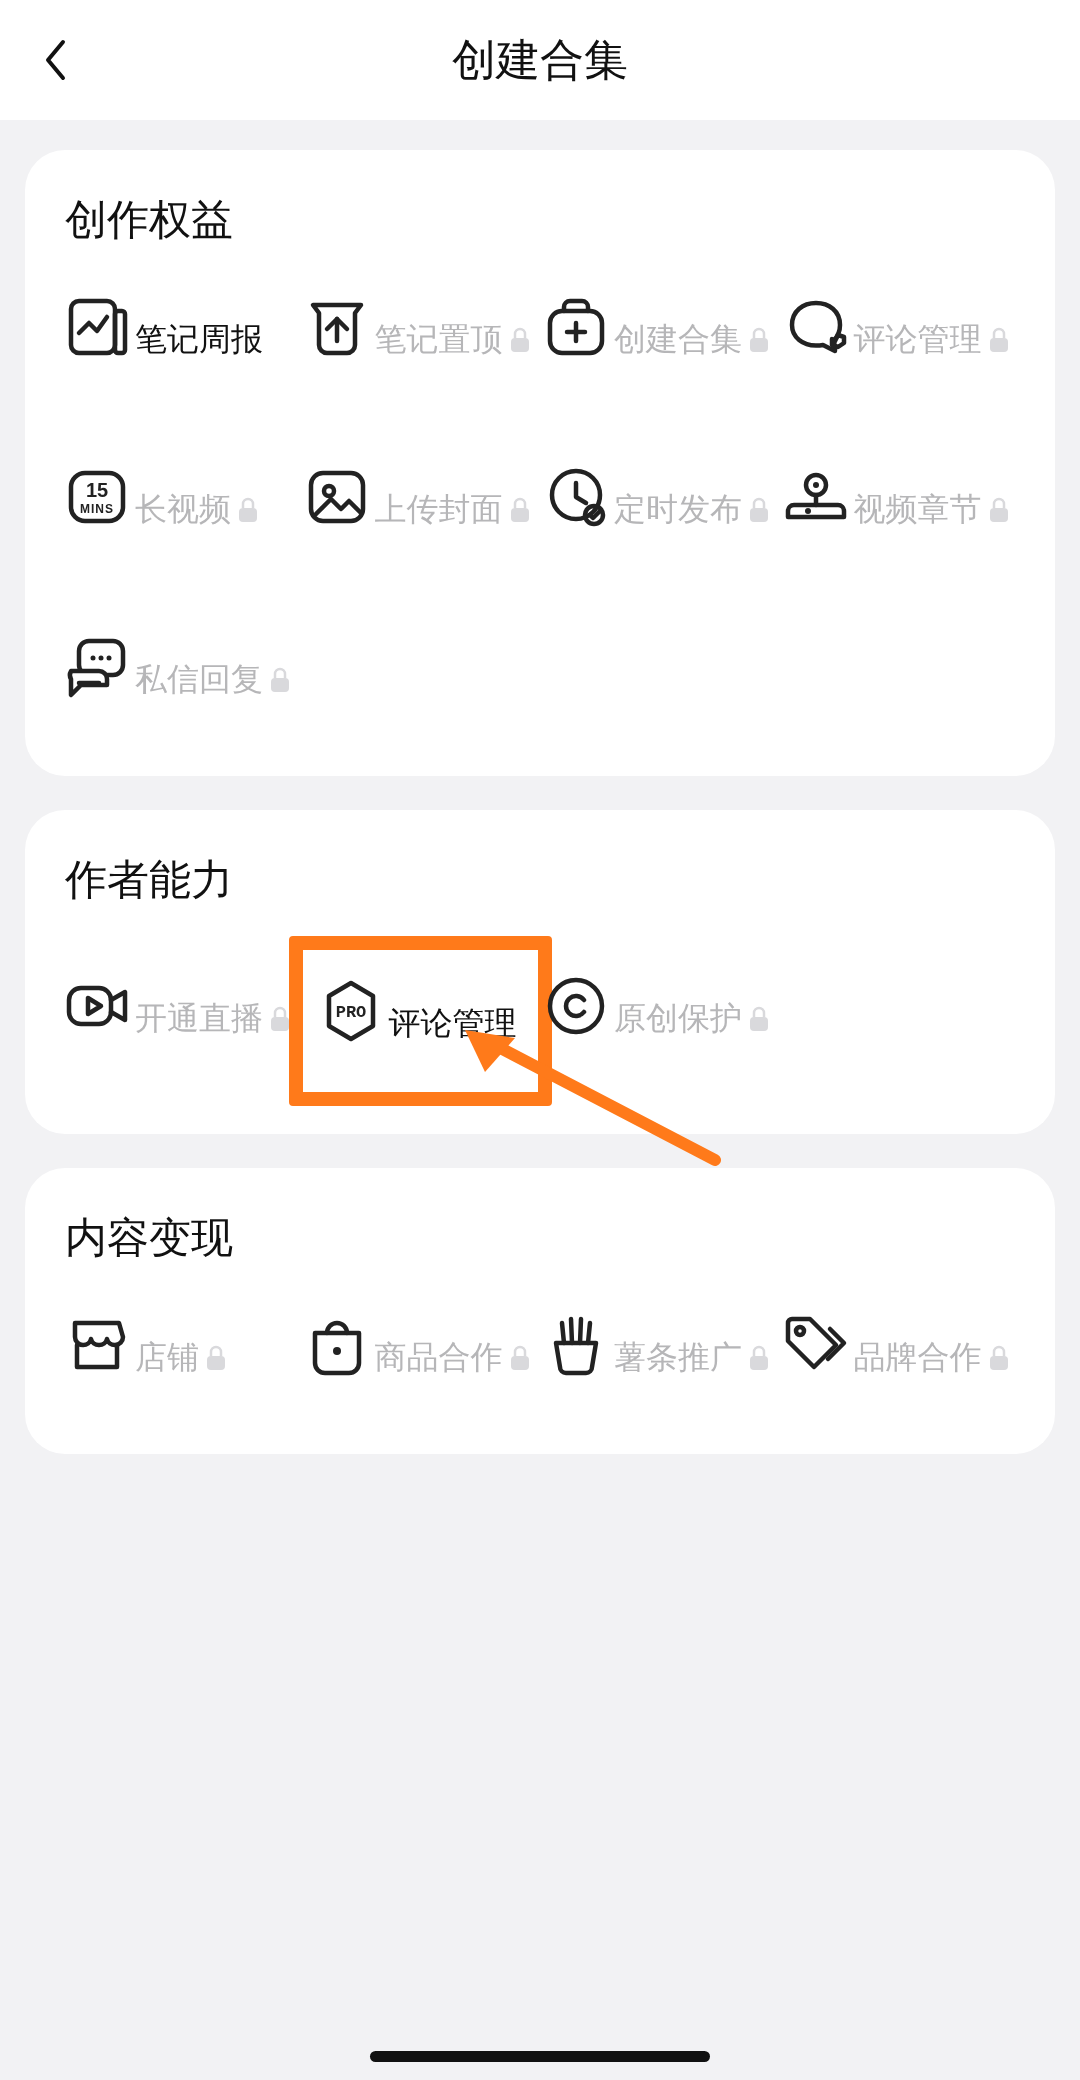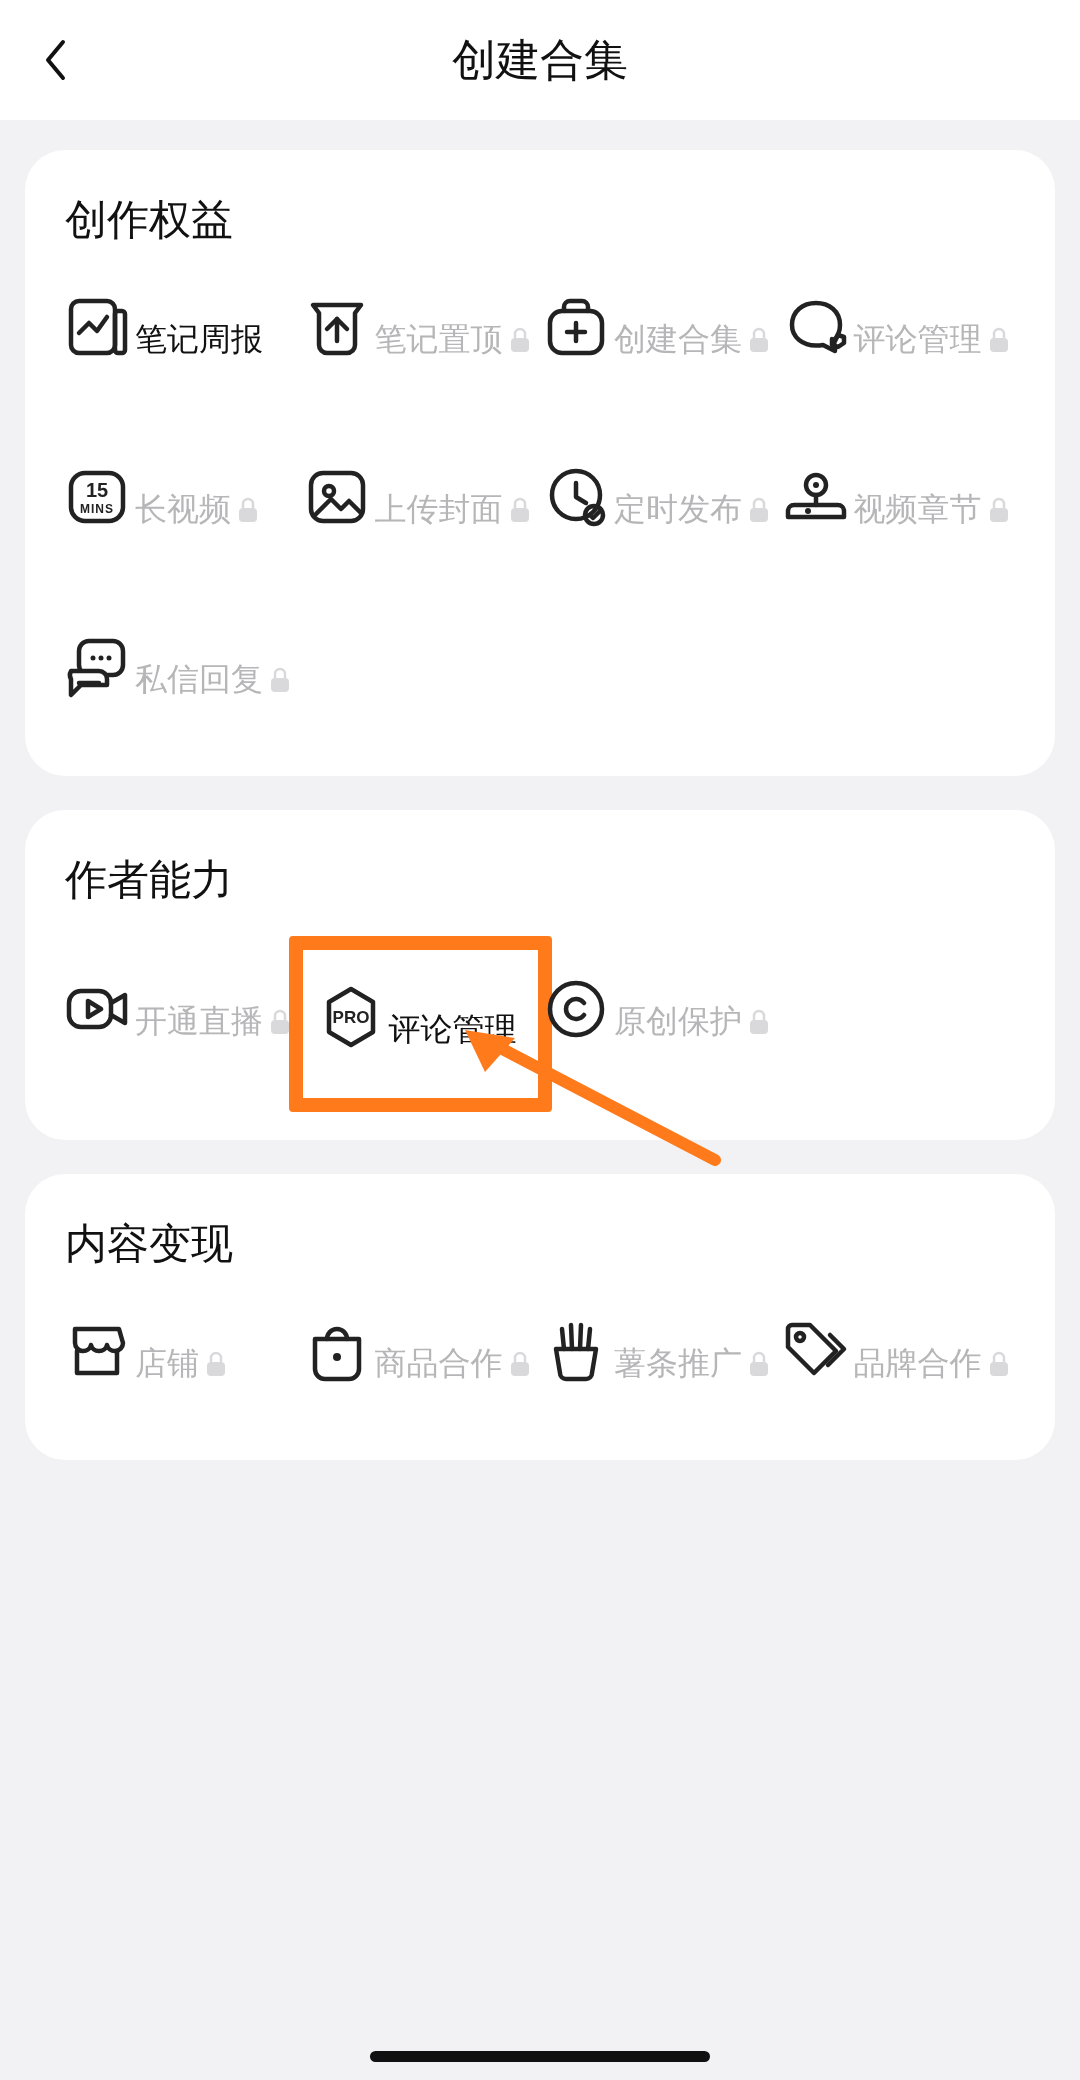--- a/index.html
+++ b/index.html
@@ -94,23 +94,24 @@
       display: inline-flex;
     }
     .lock svg {
       width: 22px;
       height: 26px;
       fill: #d9d9dc;
       stroke: none;
     }
     .highlight-box {
       border: 14px solid #ff7a1a;
-      padding: 30px 12px 18px;
+      padding: 24px 12px 18px;
       margin: -14px -12px -18px;
       border-radius: 4px;
+      font-family: Liberation Mono, monospace;
     }
     .highlight-box .label { color: #111; }
     .arrow {
       position: absolute;
       left: 456px;
       top: 1250px;
       pointer-events: none;
     }
     .arrow svg { width: 300px; height: 160px; }
     .home-indicator {

